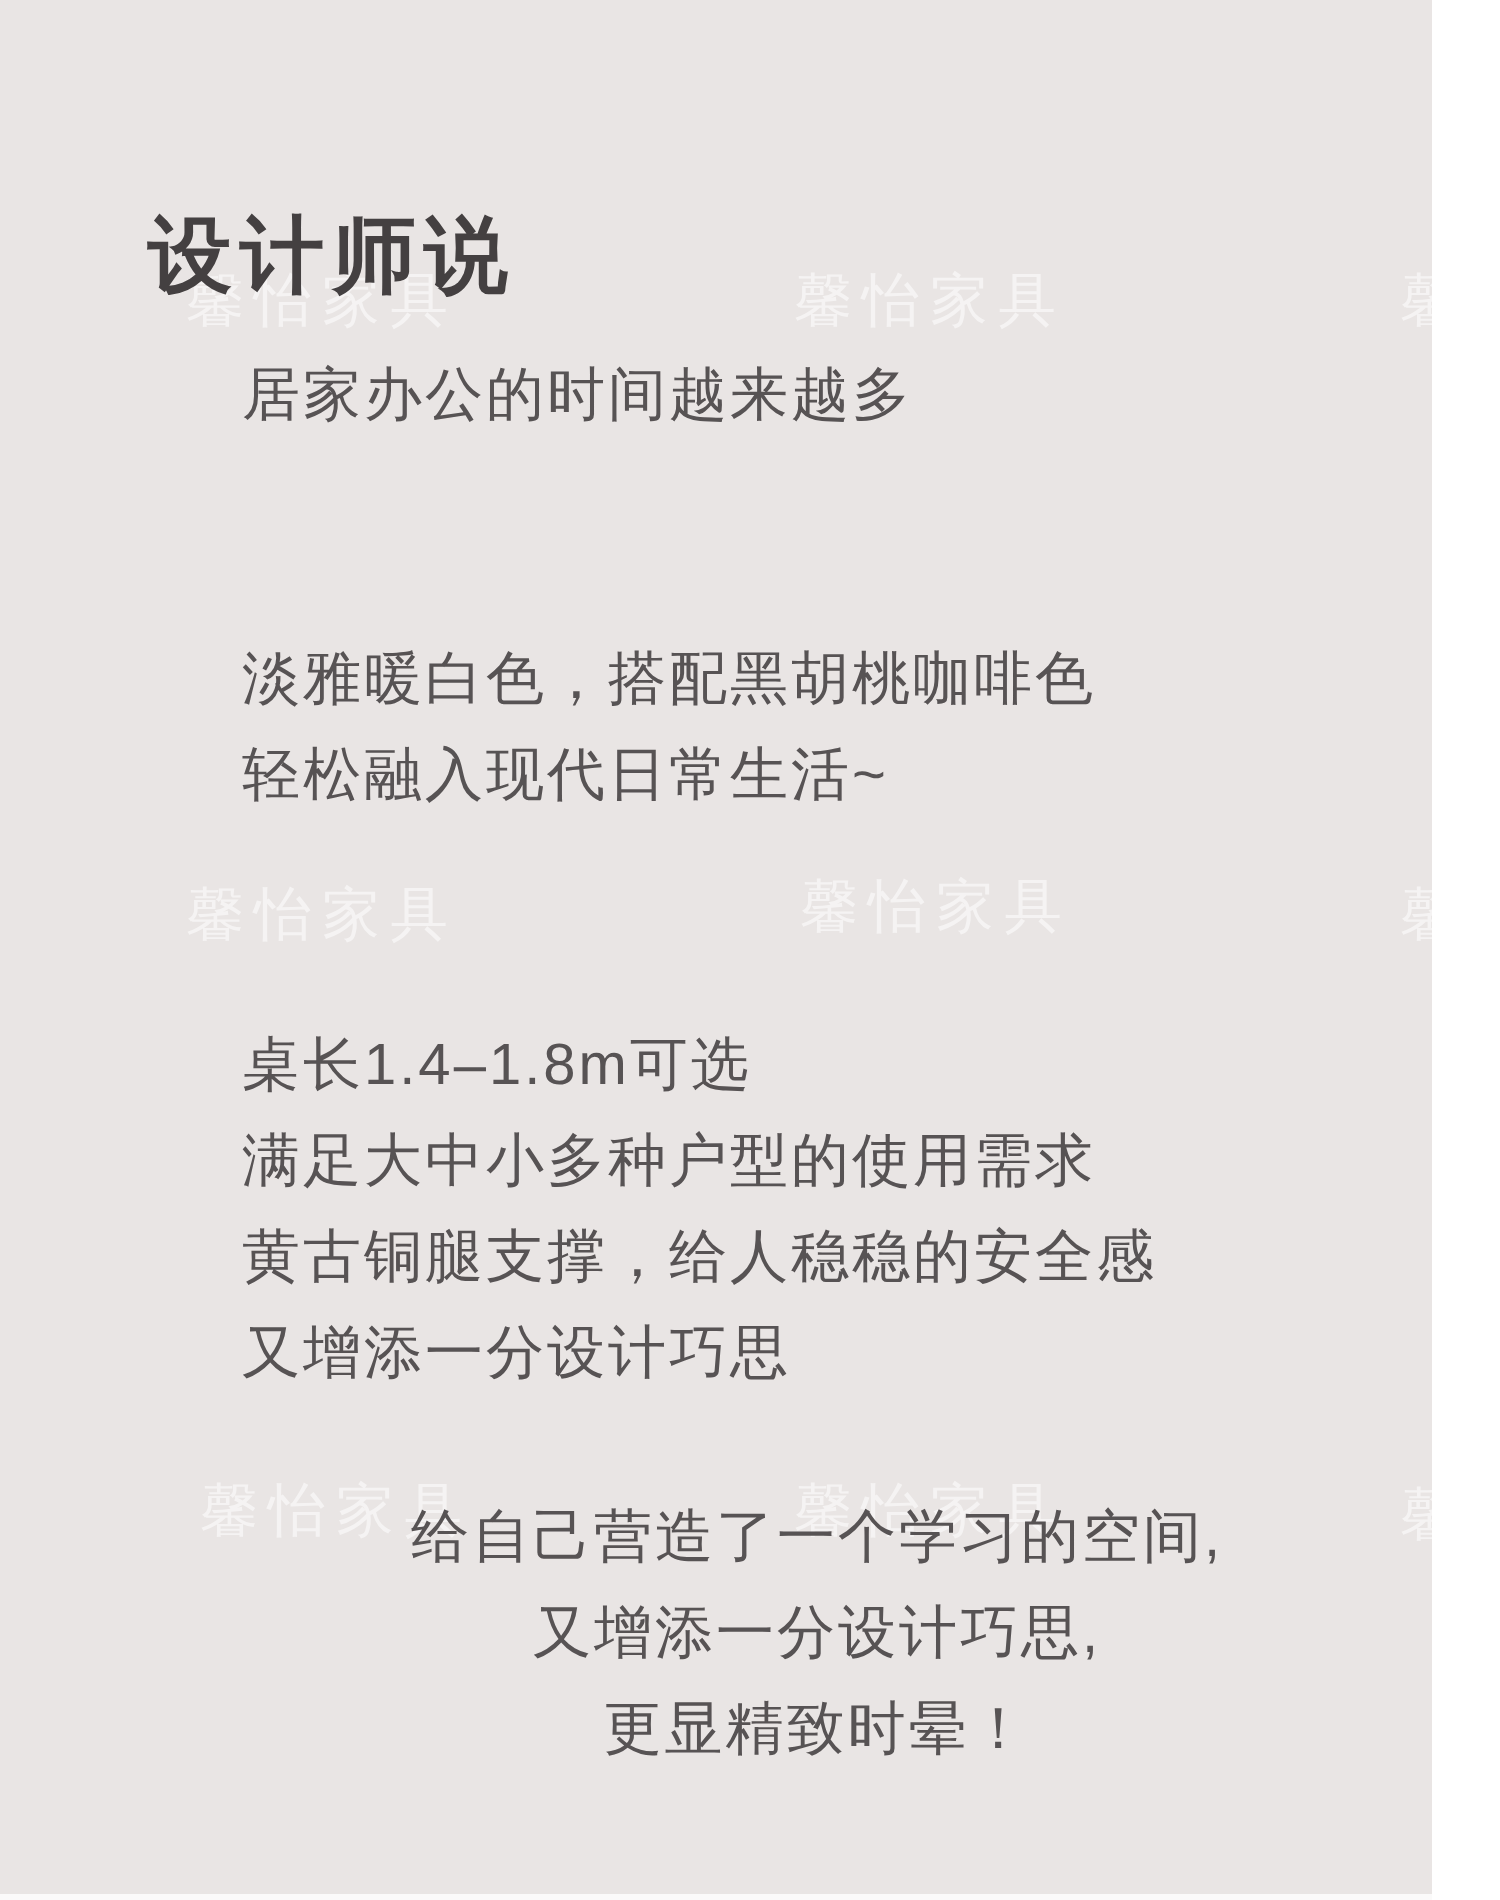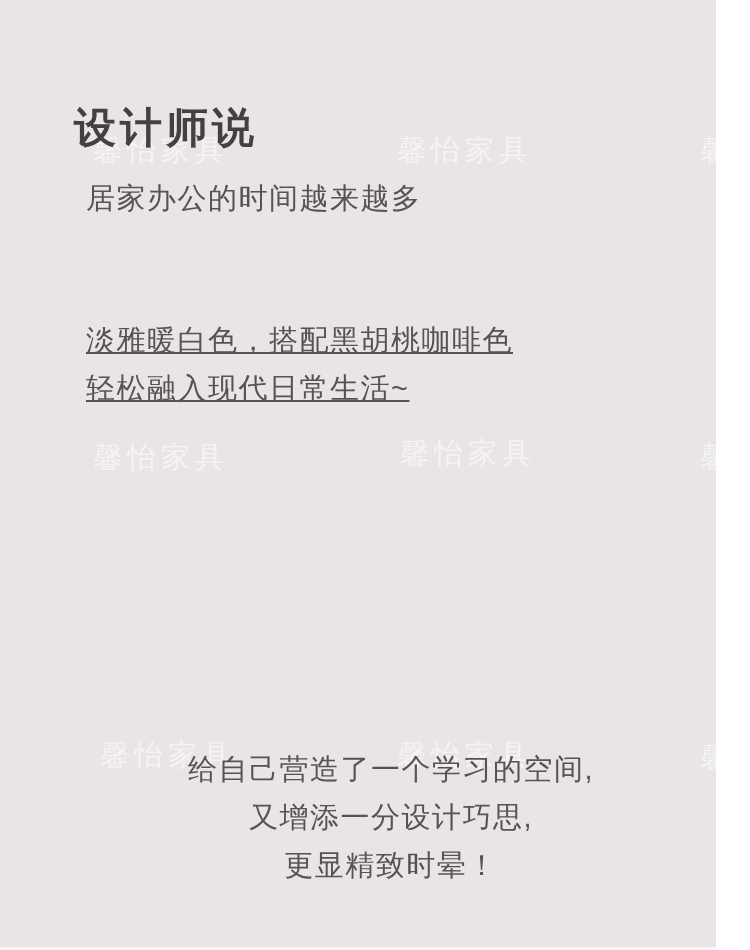--- a/index.html
+++ b/index.html
@@ -48,23 +48,24 @@
     left: 86px;
     right: 20px;
     font-size: 29px;
     line-height: 48px;
     letter-spacing: 1.5px;
     color: #575354;
     font-weight: 500;
   }
   .text-line {
     white-space: nowrap;
+    margin-left: 35px;
   }
   .para-1 { top: 174px; }
-  .para-2 { top: 316px; text-decoration: underline; }
+  .para-2 { top: 316px; }
   .para-3 { top: 509px; }
   .para-4 { top: 745px; text-align: center; }
   .bottom-strip {
     position: absolute;
     left: 0;
     bottom: 0;
     width: 750px;
     height: 3px;
     background: #fbfafa;
   }
@@ -90,20 +91,26 @@
 
   <div class="paragraph para-1">
     <div class="text-line">居家办公的时间越来越多</div>
   </div>
 
   <div class="paragraph para-2">
     <div class="text-line">淡雅暖白色，搭配黑胡桃咖啡色</div>
     <div class="text-line">轻松融入现代日常生活~</div>
   </div>
 
+  <div class="paragraph para-3">
+    <div class="text-line">桌长1.4–1.8m可选</div>
+    <div class="text-line">满足大中小多种户型的使用需求</div>
+    <div class="text-line">黄古铜腿支撑，给人稳稳的安全感</div>
+    <div class="text-line">又增添一分设计巧思</div>
+  </div>
 
   <div class="paragraph para-4">
     <div class="text-line">给自己营造了一个学习的空间,</div>
     <div class="text-line">又增添一分设计巧思,</div>
     <div class="text-line">更显精致时晕！</div>
   </div>
 
   <div class="bottom-strip"></div>
 
 </div>

